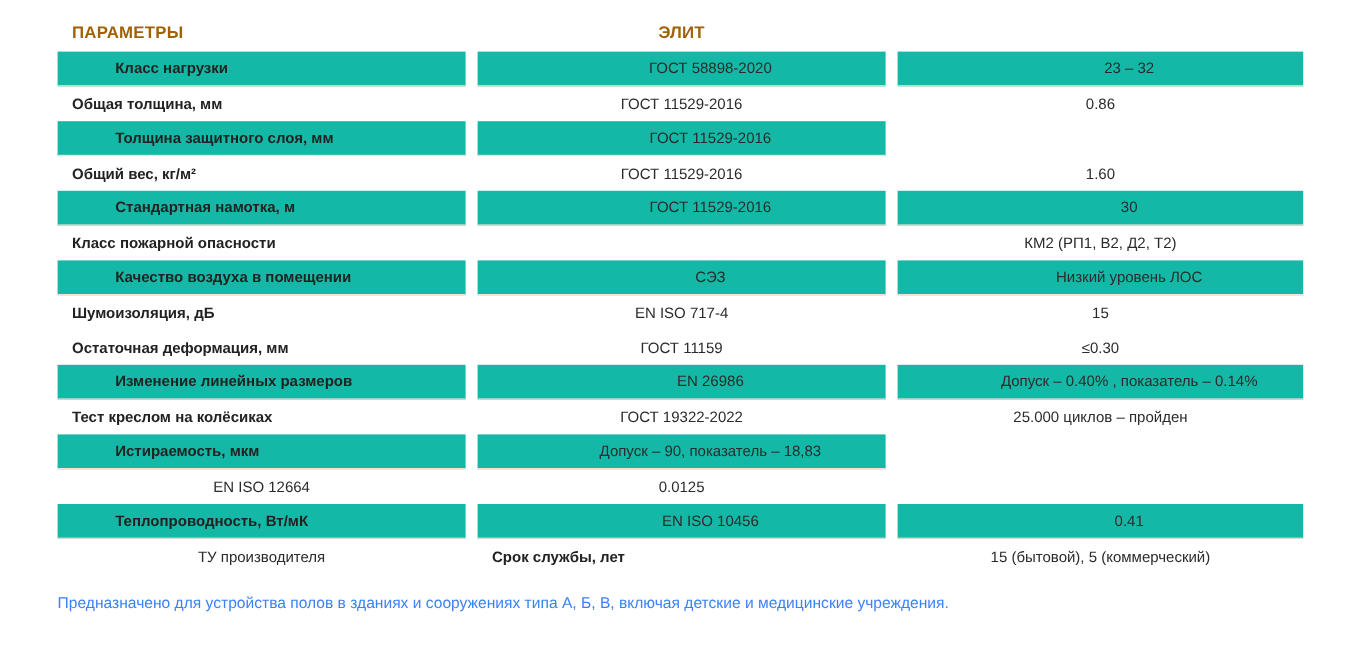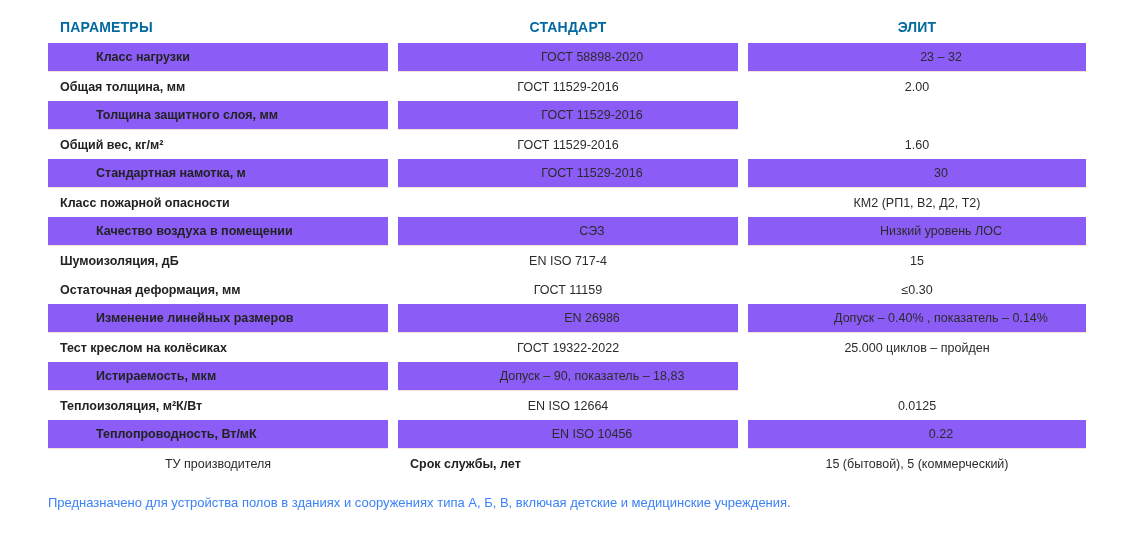--- a/index.html
+++ b/index.html
@@ -20,38 +20,38 @@
     grid-template-columns: 340px 340px 338px;
     column-gap: 10px;
   }
   .header-row {
     height: 33px;
     align-items: center;
   }
   .header-cell {
     font-size: 14px;
     font-weight: bold;
-    color: #0369a1;
+    color: #a16207;
     letter-spacing: 0.2px;
   }
   .header-cell.left { padding-left: 12px; text-align: left; }
   .header-cell.center { text-align: center; }
   .data-row {
     height: 29px;
   }
   .cell {
     display: flex;
     align-items: center;
     font-size: 12.5px;
     color: #2b2b2b;
     overflow: hidden;
     white-space: nowrap;
   }
   .data-row.shaded .cell {
-    background: #8b5cf6;
+    background: #14b8a6;
     border-bottom: 1px solid #f6e1d4;
     padding-left: 48px;
   }
   
   .cell.param {
     font-weight: bold;
     color: #222222;
     padding-left: 12px;
     justify-content: flex-start;
   }
@@ -67,35 +67,34 @@
   }
 </style>
 </head>
 <body>
 
 <div class="page">
   <div class="spec-table">
 
     <div class="grid-row header-row">
       <div class="header-cell left">ПАРАМЕТРЫ</div>
-      <div class="header-cell center">СТАНДАРТ</div>
       <div class="header-cell center">ЭЛИТ</div>
     </div>
 
     <div id="rows">
   <div class="grid-row data-row shaded">
     <div class="cell param">Класс нагрузки</div>
     <div class="cell value">ГОСТ 58898-2020</div>
     <div class="cell value">23 – 32</div>
   </div>
 
   <div class="grid-row data-row">
     <div class="cell param">Общая толщина, мм</div>
     <div class="cell value">ГОСТ 11529-2016</div>
-    <div class="cell value">2.00</div>
+    <div class="cell value">0.86</div>
   </div>
 
   <div class="grid-row data-row shaded">
     <div class="cell param">Толщина защитного слоя, мм</div>
     <div class="cell value">ГОСТ 11529-2016</div>
   </div>
 
   <div class="grid-row data-row">
     <div class="cell param">Общий вес, кг/м²</div>
     <div class="cell value">ГОСТ 11529-2016</div>
@@ -144,29 +143,28 @@
     <div class="cell value">ГОСТ 19322-2022</div>
     <div class="cell value">25.000 циклов – пройден</div>
   </div>
 
   <div class="grid-row data-row shaded">
     <div class="cell param">Истираемость, мкм</div>
     <div class="cell value">Допуск – 90, показатель – 18,83</div>
   </div>
 
   <div class="grid-row data-row">
-    <div class="cell param">Теплоизоляция, м²К/Вт</div>
     <div class="cell value">EN ISO 12664</div>
     <div class="cell value">0.0125</div>
   </div>
 
   <div class="grid-row data-row shaded">
     <div class="cell param">Теплопроводность, Вт/мК</div>
     <div class="cell value">EN ISO 10456</div>
-    <div class="cell value">0.22</div>
+    <div class="cell value">0.41</div>
   </div>
 
   <div class="grid-row data-row">
     <div class="cell value">ТУ производителя</div>
     <div class="cell param">Срок службы, лет</div>
     <div class="cell value">15 (бытовой), 5 (коммерческий)</div>
   </div>
 </div>
   </div>
 

